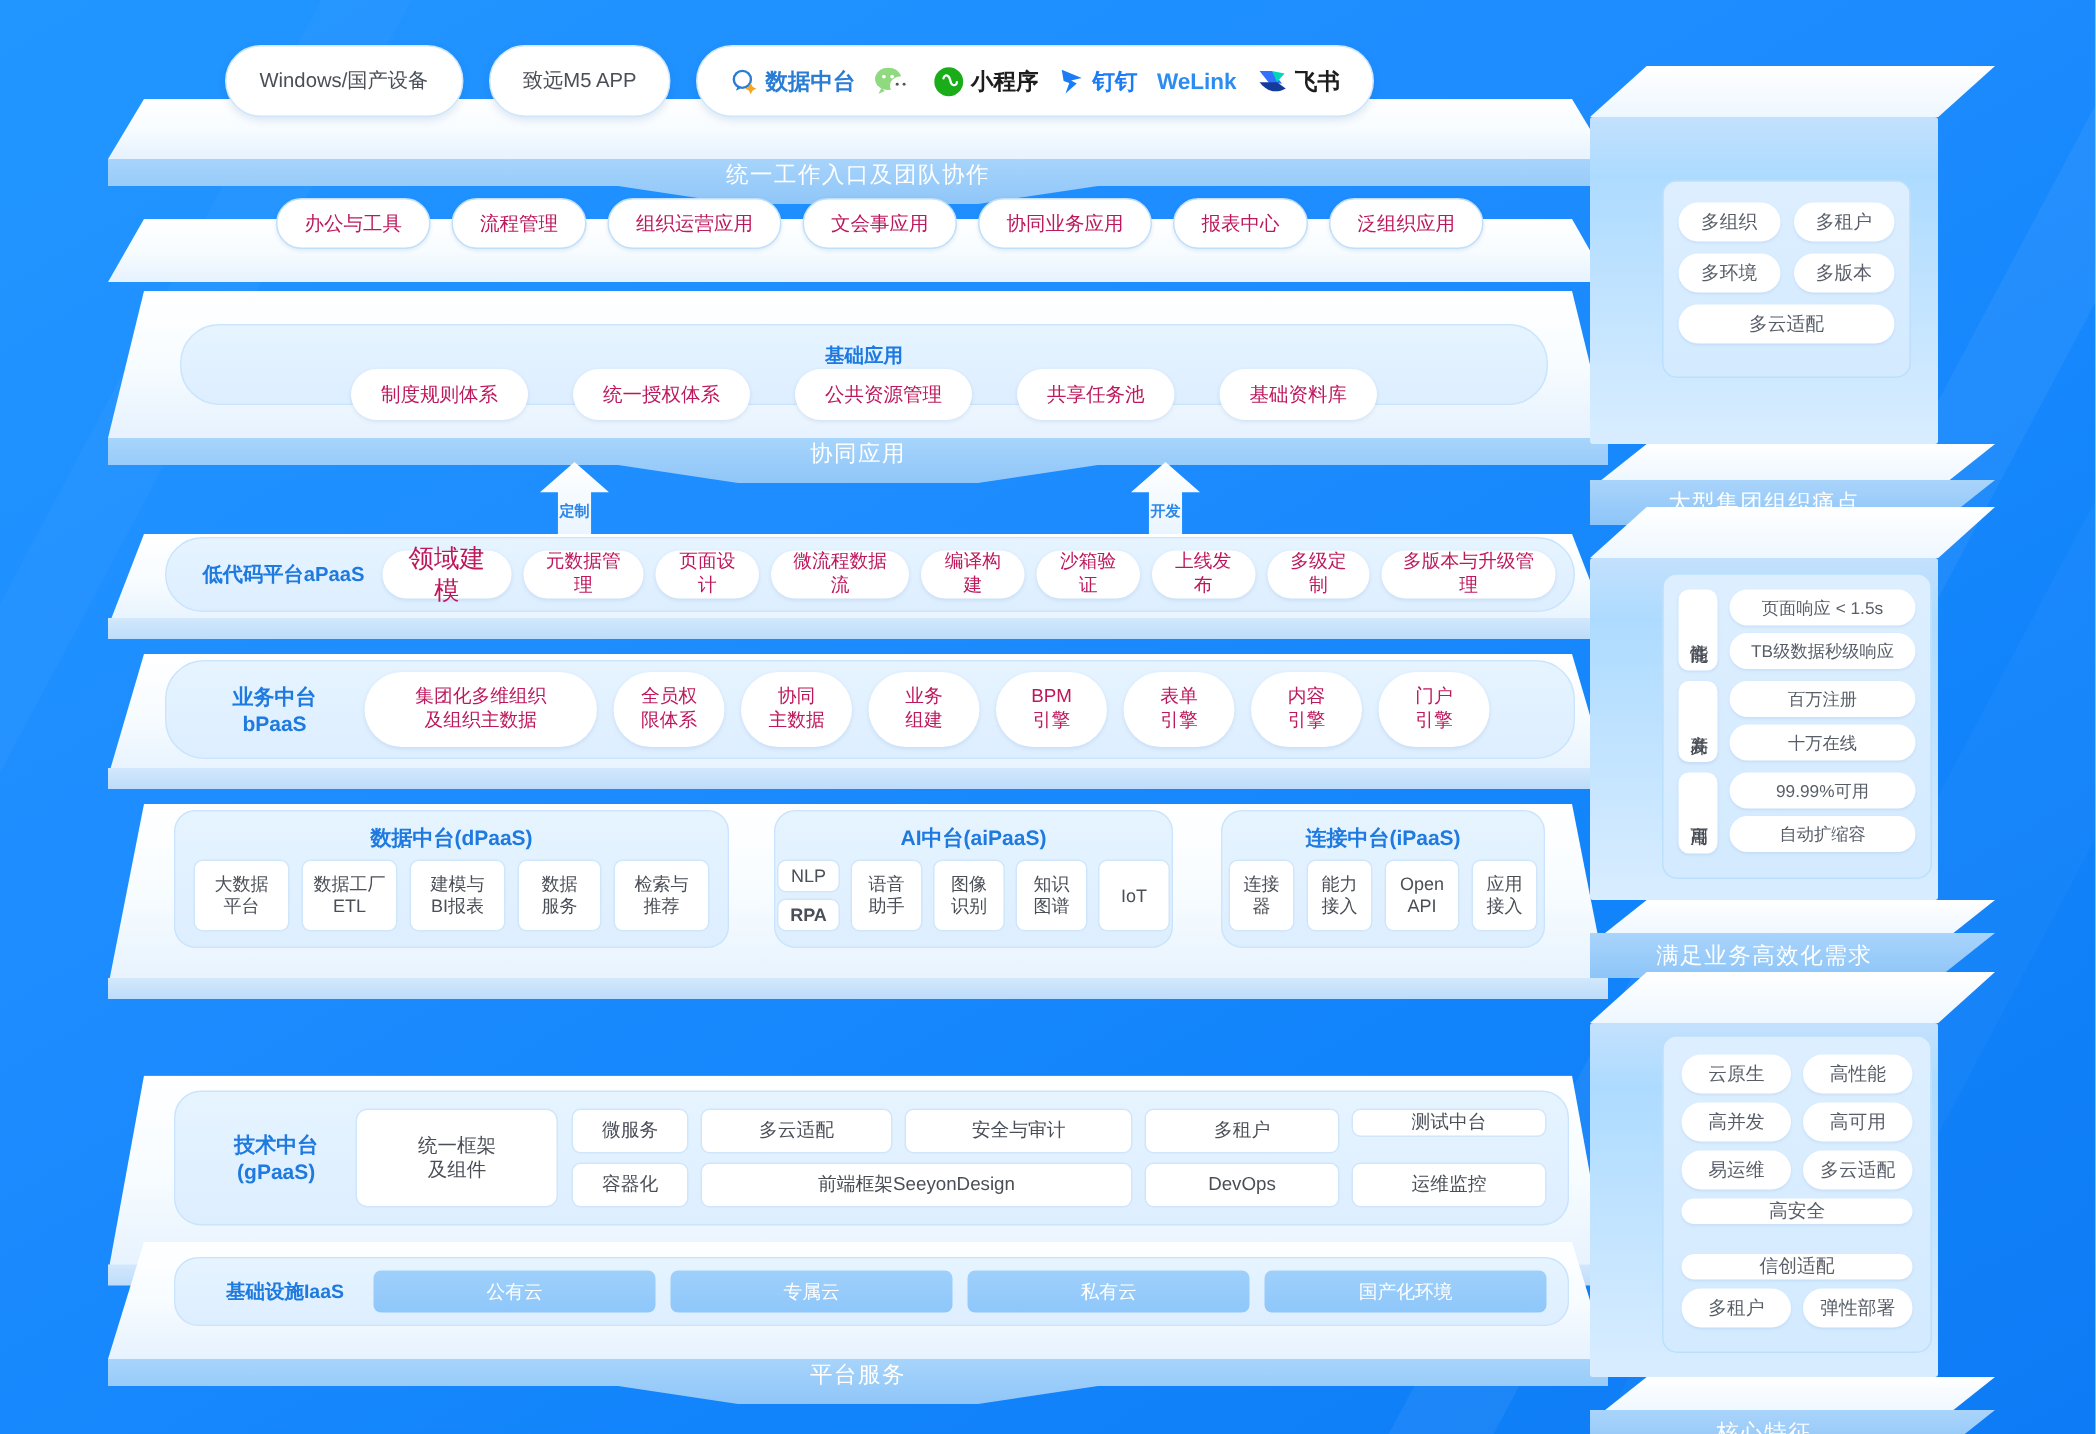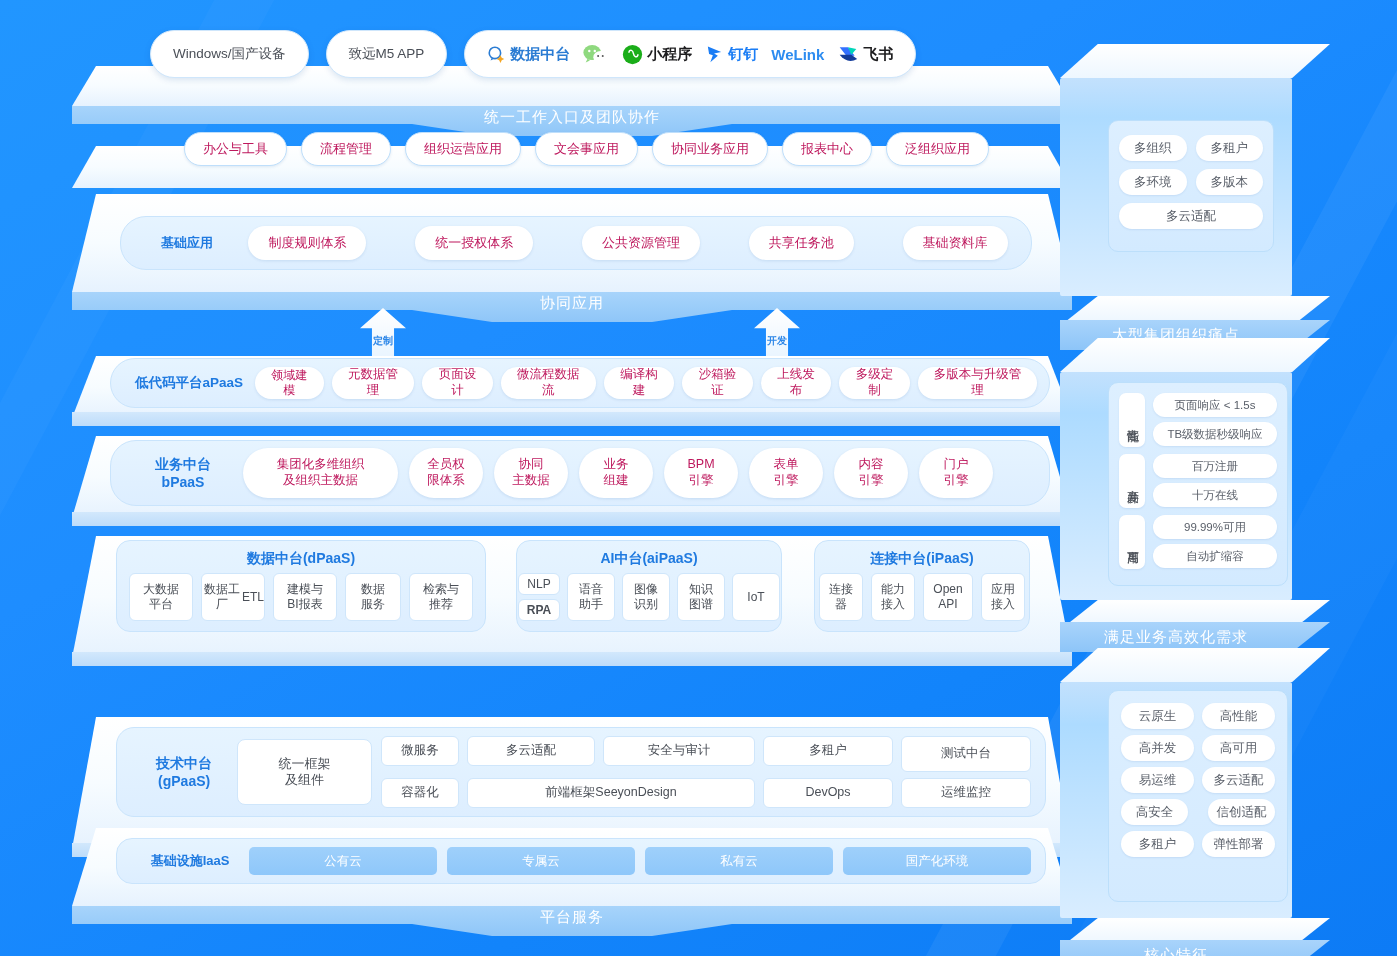--- a/index.html
+++ b/index.html
@@ -224,21 +224,21 @@
         <span>协同业务应用</span>
         </div>
       <div class="pill pill-out" style="height:34px;padding:0 18px;font-size:13px;">
         <span>报表中心</span>
         </div>
       <div class="pill pill-out" style="height:34px;padding:0 18px;font-size:13px;">
         <span>泛组织应用</span>
         </div>
     </div>
 
-    <div class="inner-band" style="position:absolute;left:48px;top:70px;width:912px;height:54px;padding:0 14px;">
+    <div class="inner-band" style="position:absolute;left:48px;top:70px;width:912px;height:54px;padding:12px 14px;flex-direction:column;">
       <div class="band-title" style="width:104px;font-size:13px;"><span>基础应用</span></div>
       <div style="display:flex;gap:30px;flex:1;justify-content:space-around;">
         <div class="pill" style="height:34px;padding:0 20px;font-size:13px;">
           <span>制度规则体系</span>
           </div>
         <div class="pill" style="height:34px;padding:0 20px;font-size:13px;">
           <span>统一授权体系</span>
           </div>
         <div class="pill" style="height:34px;padding:0 20px;font-size:13px;">
           <span>公共资源管理</span>
@@ -262,21 +262,21 @@
     <span>开发</span>
   </div>
 
   <div class="layer" style="top:348px;height:70px;">
     <div class="deck" style="height:62px;"></div>
     <div class="deck-edge" style="top:56px;height:14px;background:linear-gradient(180deg,#d2e8fc,#bddcfa);"></div>
 
     <div class="inner-band" style="position:absolute;left:38px;top:2px;width:940px;height:50px;padding:0 12px;">
       <div class="band-title" style="width:132px;font-size:13.5px;text-align:center;"><span>低代码平台aPaaS</span></div>
       <div style="display:flex;gap:8px;flex:1;">
-        <div class="pill" style="height:32px;padding:0 11px;font-size:12px;">
+        <div class="pill" style="height:32px;padding:0 11px;font-size:17px;">
           <span>领域建模</span>
           </div>
         <div class="pill" style="height:32px;padding:0 11px;font-size:12.5px;">
           <span>元数据管理</span>
           </div>
         <div class="pill" style="height:32px;padding:0 11px;font-size:12.5px;">
           <span>页面设计</span>
           </div>
         <div class="pill" style="height:32px;padding:0 11px;font-size:12.5px;align-items:center;">
           <span>微流程数据流</span>
@@ -351,21 +351,21 @@
     <div class="deck-edge" style="top:116px;height:14px;background:linear-gradient(180deg,#d2e8fc,#bddcfa);"></div>
 
     <div class="inner-band" style="position:absolute;left:44px;top:4px;width:370px;height:92px;flex-direction:column;border-radius:14px;padding:8px 10px;">
       <div class="band-title" style="font-size:14px;margin-bottom:6px;">
         <span>数据中台(dPaaS)</span></div>
       <div style="display:flex;gap:8px;">
         <div class="rect" style="width:64px;height:48px;font-size:12px;flex-direction:column;">
           <span>大数据</span>
           <span>平台</span>
           </div>
-        <div class="rect" style="width:64px;height:48px;font-size:12px;flex-direction:row;">
+        <div class="rect" style="width:64px;height:48px;font-size:12px;flex-direction:column;">
           <span>数据工厂</span>
           <span>ETL</span>
           </div>
         <div class="rect" style="width:64px;height:48px;font-size:12px;flex-direction:column;">
           <span>建模与</span>
           <span>BI报表</span>
           </div>
         <div class="rect" style="width:56px;height:48px;font-size:12px;flex-direction:column;">
           <span>数据</span>
           <span>服务</span>
@@ -451,21 +451,21 @@
             </div>
           <div class="rect" style="width:128px;height:30px;font-size:12.5px;">
             <span>多云适配</span>
             </div>
           <div class="rect" style="width:152px;height:30px;font-size:12.5px;">
             <span>安全与审计</span>
             </div>
           <div class="rect" style="width:130px;height:30px;font-size:12.5px;">
             <span>多租户</span>
             </div>
-          <div class="rect" style="width:130px;height:36px;font-size:12.5px;">
+          <div class="rect" style="width:130px;height:19px;font-size:12.5px;">
             <span>测试中台</span>
             </div>
         </div>
         <div style="display:flex;gap:8px;">
           <div class="rect" style="width:78px;height:30px;font-size:12.5px;">
             <span>容器化</span>
             </div>
           <div class="rect" style="width:288px;height:30px;font-size:12.5px;">
             <span>前端框架SeeyonDesign</span>
             </div>
@@ -617,21 +617,21 @@
           </div>
       </div>
       <div style="display:flex;gap:8px;">
         <div class="cube-pill" style="flex:1;height:26px;">
           <span>易运维</span>
           </div>
         <div class="cube-pill" style="flex:1;height:26px;">
           <span>多云适配</span>
           </div>
       </div>
-      <div style="display:flex;gap:20px;">
+      <div style="display:flex;gap:20px;flex-direction:column;">
         <div class="cube-pill" style="flex:1;height:26px;">
           <span>高安全</span>
           </div>
         <div class="cube-pill" style="flex:1;height:26px;">
           <span>信创适配</span>
           </div>
       </div>
       <div style="display:flex;gap:8px;">
         <div class="cube-pill" style="flex:1;height:26px;">
           <span>多租户</span>

